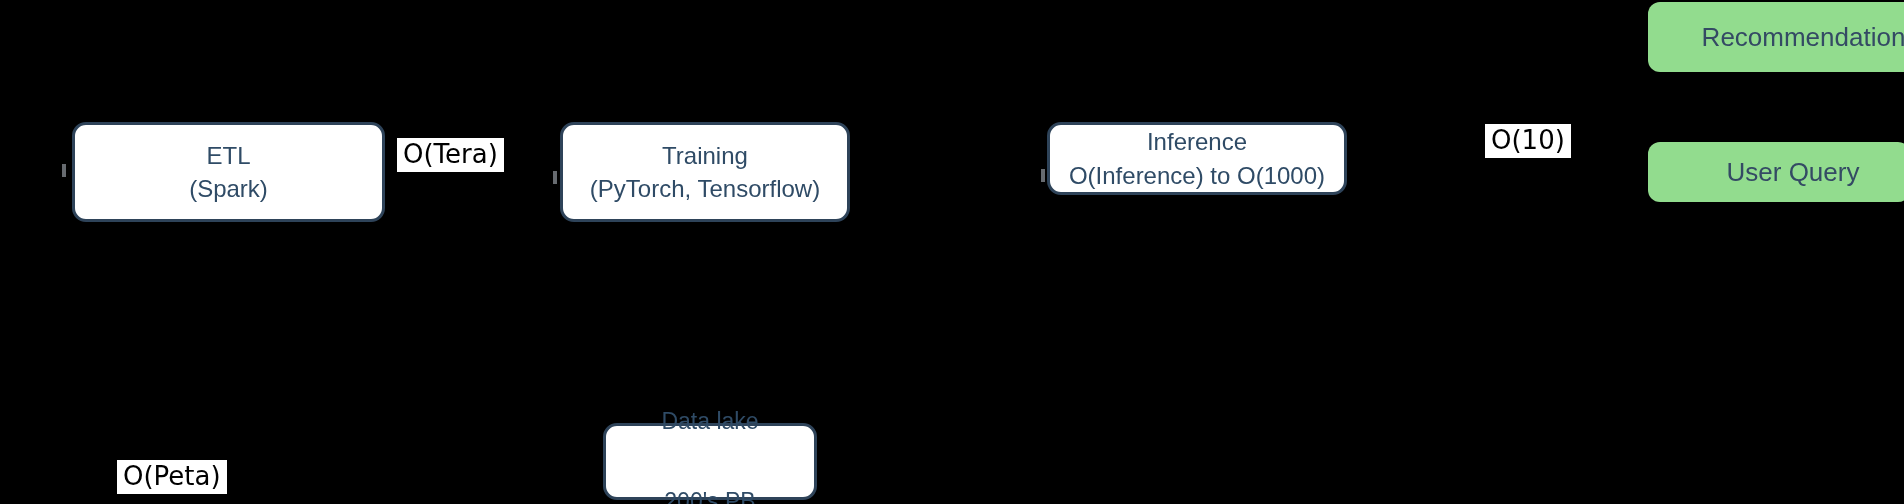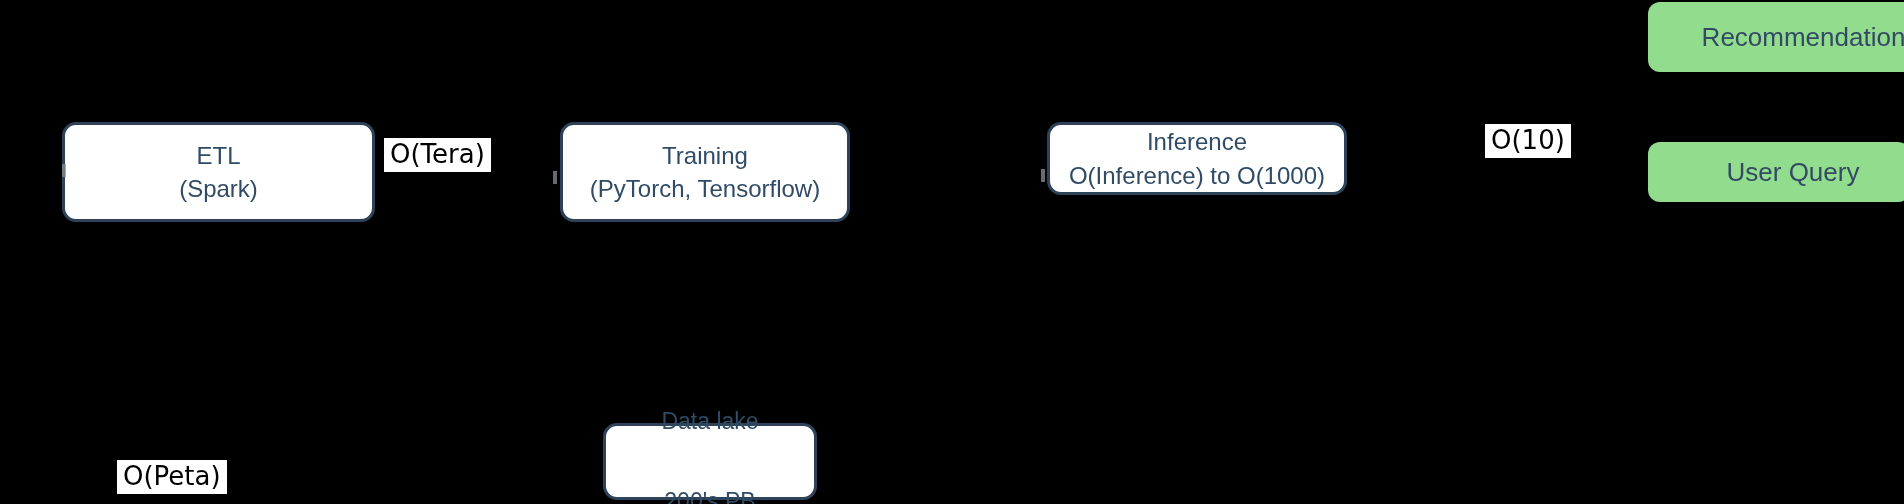--- a/index.html
+++ b/index.html
@@ -24,21 +24,21 @@
     display: flex;
     flex-direction: column;
     justify-content: center;
     align-items: center;
     text-align: center;
     color: #2f4b66;
     font-size: 24px;
     line-height: 1.38;
   }
   .node .line { white-space: nowrap; }
-  #etl-box       { left: 62px;   top: 122px; width: 313px; height: 100px; }
+  #etl-box       { left: 72px;   top: 122px; width: 313px; height: 100px; }
   #training-box  { left: 560px;  top: 122px; width: 290px; height: 100px; }
   #inference-box { left: 1047px; top: 122px; width: 300px; height: 73px; }
   #data-lake-box { left: 603px;  top: 423px; width: 214px; height: 77px; font-size: 23px; line-height: 1.35; gap: 48px; }
 
   .pill {
     position: absolute;
     background: #92dc8e;
     border-radius: 12px;
     display: flex;
     justify-content: center;
@@ -54,21 +54,21 @@
   .scale-label {
     position: absolute;
     background: #ffffff;
     color: #000000;
     font-family: "DejaVu Sans", sans-serif;
     font-size: 26px;
     line-height: 1.15;
     padding: 2px 6px;
     white-space: nowrap;
   }
-  #label-tera { left: 384px;  top: 138px; }
+  #label-tera { left: 397px;  top: 138px; }
   #label-ten  { left: 1485px; top: 124px; }
   #label-peta { left: 85px;   top: 460px; margin-left: 32px; }
 
   .arrowhead-remnant {
     position: absolute;
     width: 4px;
     height: 13px;
     background: #8a8f96;
     opacity: 0.75;
   }

